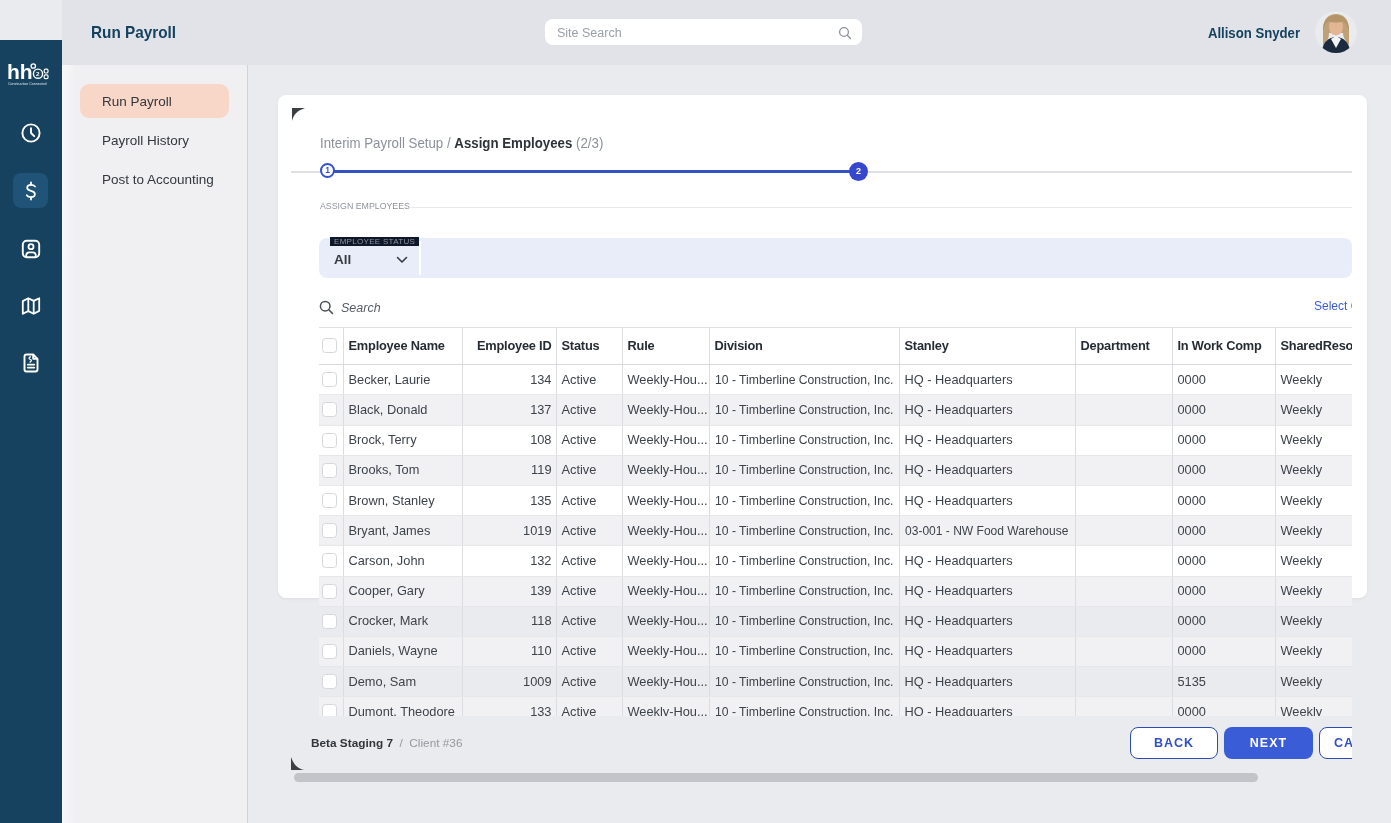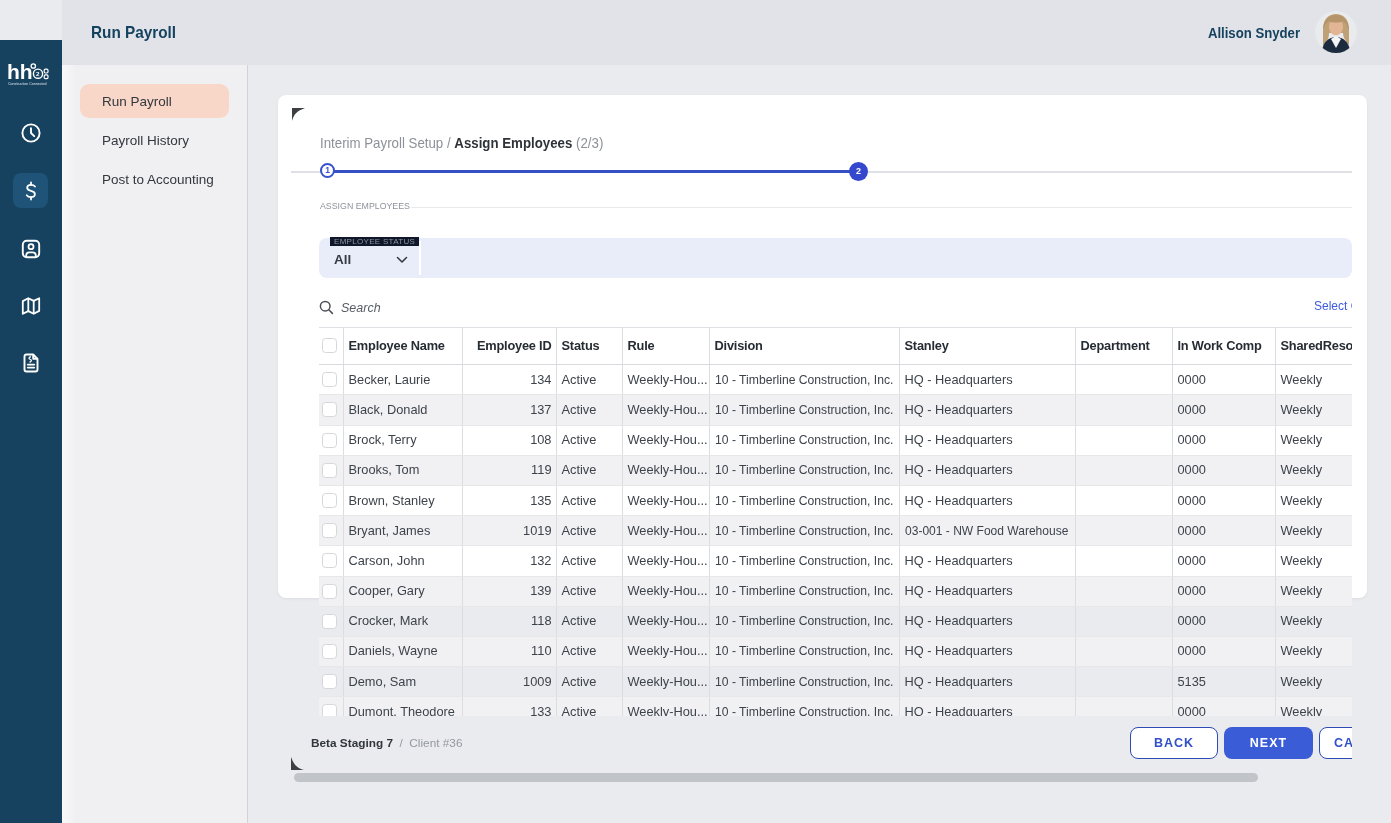--- a/index.html
+++ b/index.html
@@ -118,20 +118,27 @@
   </svg>
 
   <svg class="icn" style="top:785px" viewBox="0 0 22 22">
     <circle cx="11" cy="11" r="3" fill="none" stroke="#fff" stroke-width="1.9"></circle>
     <path d="M11 2.6 L12 4.8 L14.3 4 L14.8 6.4 L17.2 6.1 L16.8 8.5 L19.1 9.3 L17.8 11.3 L19.5 13 L17.4 14.2 L18.2 16.5 L15.8 16.8 L15.7 19.2 L13.5 18.3 L12.3 20.4 L10.6 18.7 L8.7 20.2 L7.8 18 L5.5 18.6 L5.5 16.2 L3.1 16 L4 13.8 L2 12.4 L3.9 11 L2.6 9 L4.9 8.3 L4.4 6 L6.8 5.9 L7 3.5 L9.2 4.3 L10.3 2.2 Z" fill="none" stroke="#fff" stroke-width="1.7" stroke-linejoin="round"></path>
   </svg>
 </div>
 
 <div id="topbar" class="abs">
   <div id="title">Run Payroll</div>
+  <div id="search">
+    <span>Site Search</span>
+    <svg width="14" height="14" style="position:absolute;right:10px;top:6.5px" viewBox="0 0 14 14">
+      <circle cx="6" cy="6" r="4.4" fill="none" stroke="#8b919b" stroke-width="1.3"></circle>
+      <path d="M9.3 9.3 L12.5 12.5" stroke="#8b919b" stroke-width="1.3" stroke-linecap="round"></path>
+    </svg>
+  </div>
   <div id="username">Allison Snyder</div>
   <div id="avatar">
     <svg width="42" height="42" viewBox="0 0 42 42">
       <circle cx="21" cy="21" r="21" fill="#e9ebed"></circle>
       <path d="M8 18 C8 8 14 3 21 3 C28 3 34 8 34 18 L34 34 C30 30 28 26 28 22 L14 22 C14 27 12 32 8 35 Z" fill="#bfa077"></path>
       <ellipse cx="21" cy="16" rx="7" ry="8.5" fill="#e2b694"></ellipse>
       <path d="M21 26 C14 26 8 31 7 40 L7 42 L35 42 L35 40 C34 31 28 26 21 26 Z" fill="#1d2b3f"></path>
       <path d="M21 25 L16 28 L21 37 L26 28 Z" fill="#f4f5f6"></path>
       <path d="M8 20 C8 9 14 4 21 4 C28 4 34 9 34 20 C32 14 30 11 28 10 C25 12 17 12 14 10 C12 11 9 14 8 20 Z" fill="#b5946a"></path>
     </svg>

